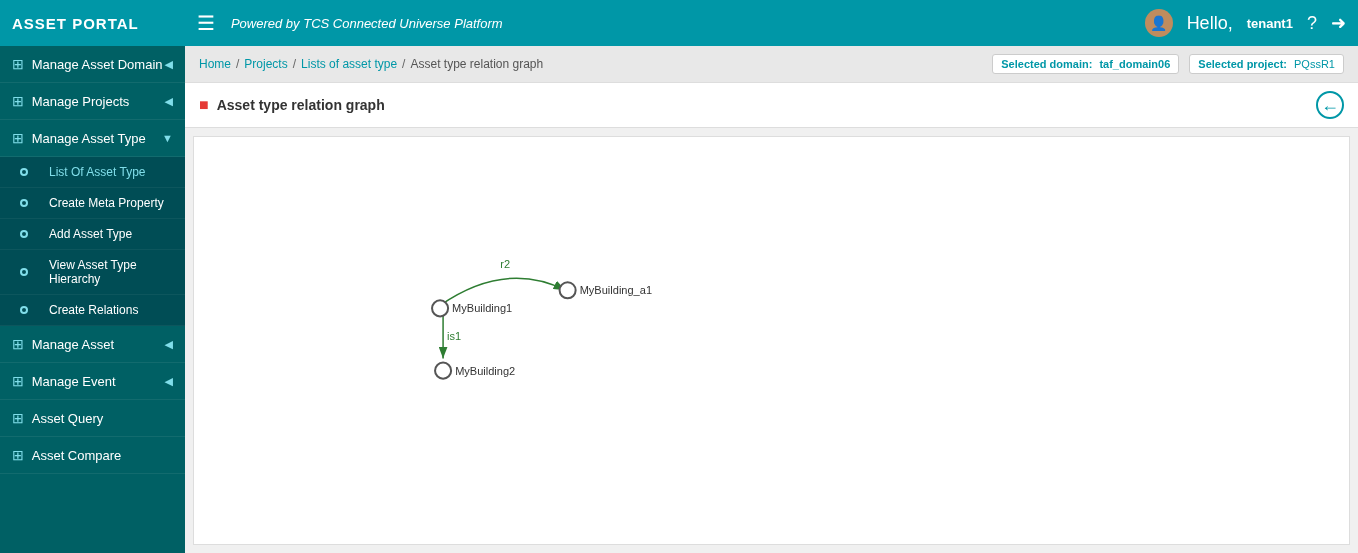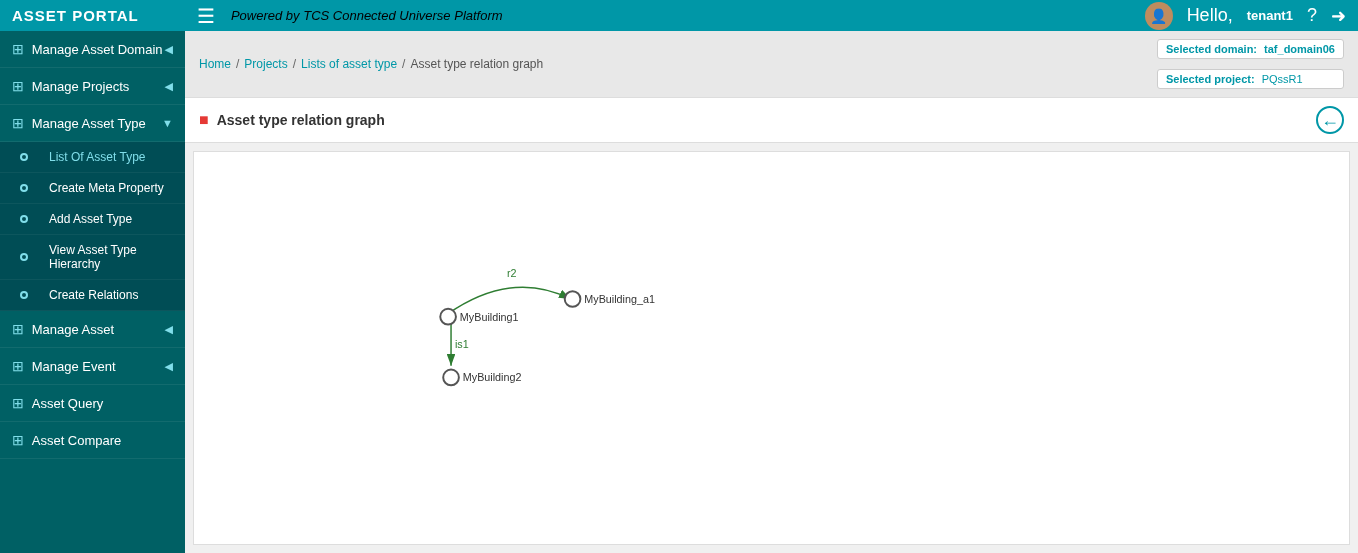--- a/index.html
+++ b/index.html
@@ -2,21 +2,21 @@
 <html><head>
   <meta charset="utf-8">
   <style>
     * { margin: 0; padding: 0; box-sizing: border-box; }
     body { font-family: Arial, sans-serif; font-size: 13px; background: #f0f0f0; display: flex; flex-direction: column; height: 553px; overflow: hidden; }
 
     
     .topnav {
       background: #0097a7;
       color: white;
-      height: 31px;
+      height: 46px;
       display: flex;
       align-items: center;
       padding: 12px 12px;
       flex-shrink: 0;
       z-index: 10;
     }
     .topnav-logo {
       font-weight: bold;
       font-size: 15px;
       letter-spacing: 1px;
@@ -24,21 +24,21 @@
     }
     .topnav-hamburger {
       font-size: 20px;
       cursor: pointer;
       margin-right: 16px;
     }
     .topnav-title {
       flex: 1;
       font-size: 13px;
       font-style: italic;
-      color: #000000;
+      color: #ffffff;
     }
     .topnav-right {
       display: flex;
       align-items: center;
       gap: 14px;
     }
     .topnav-avatar {
       width: 28px; height: 28px; border-radius: 50%; background: #bf8c5e;
       display: flex; align-items: center; justify-content: center;
       font-size: 14px; color: white;
@@ -107,21 +107,21 @@
       padding: 8px 14px;
       display: flex;
       align-items: center;
       justify-content: space-between;
       border-bottom: 1px solid #ddd;
       flex-shrink: 0;
     }
     .breadcrumb-left { display: flex; align-items: center; gap: 5px; font-size: 12px; color: #0097a7; }
     .breadcrumb-sep { color: #666; }
     .breadcrumb-current { color: #555; }
-    .breadcrumb-right { display: flex; gap: 10px; flex-direction: column; }
+    .breadcrumb-right { display: flex; gap: 10px; }
     .breadcrumb-badge {
       background: white;
       border: 1px solid #ccc;
       border-radius: 3px;
       padding: 3px 8px;
       font-size: 11px;
       color: #333;
     }
     .breadcrumb-badge span { color: #0097a7; font-weight: bold; }
 

